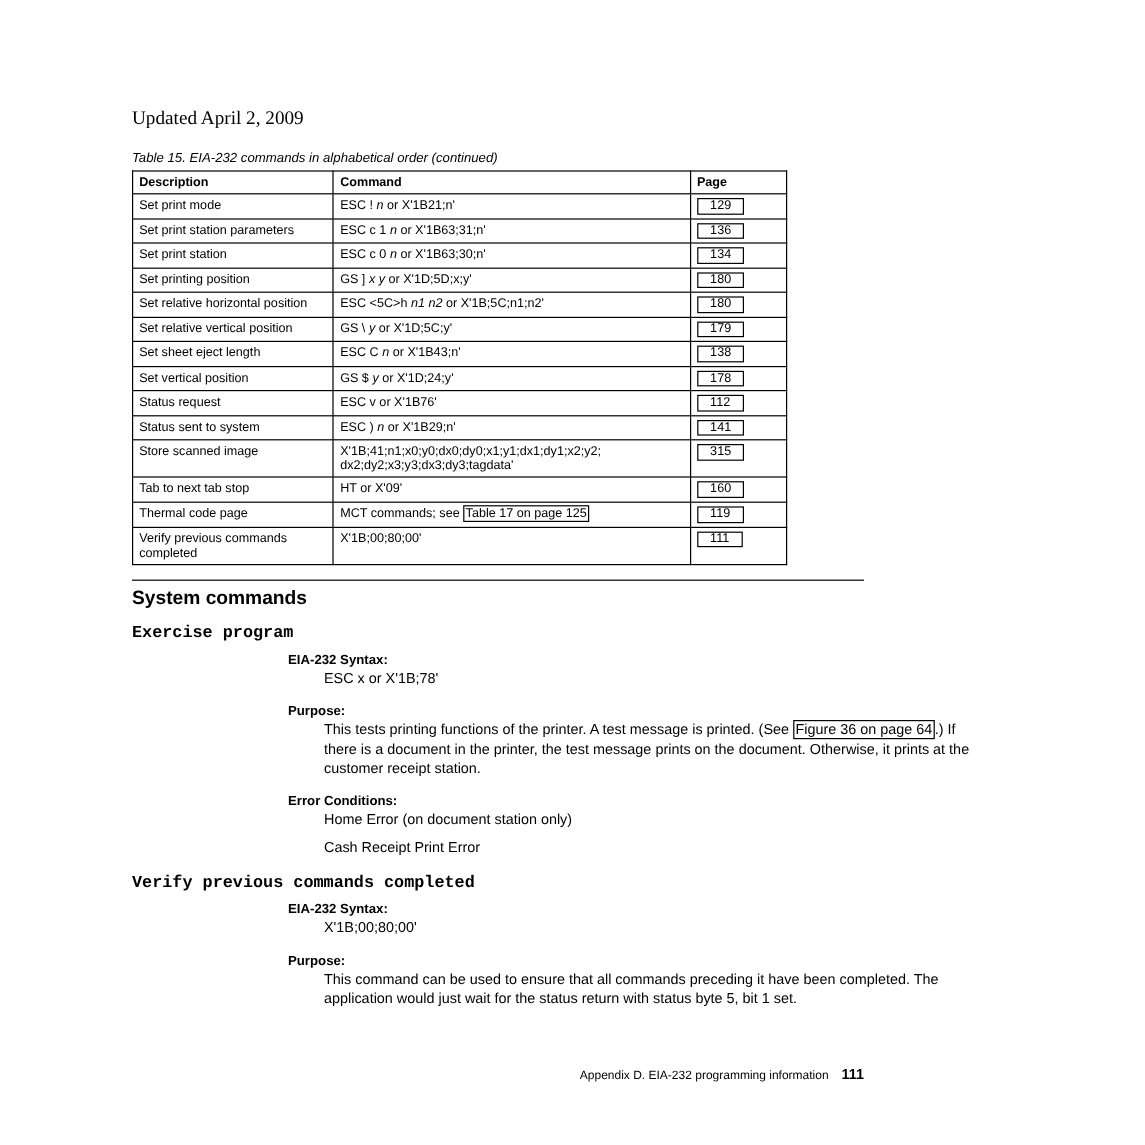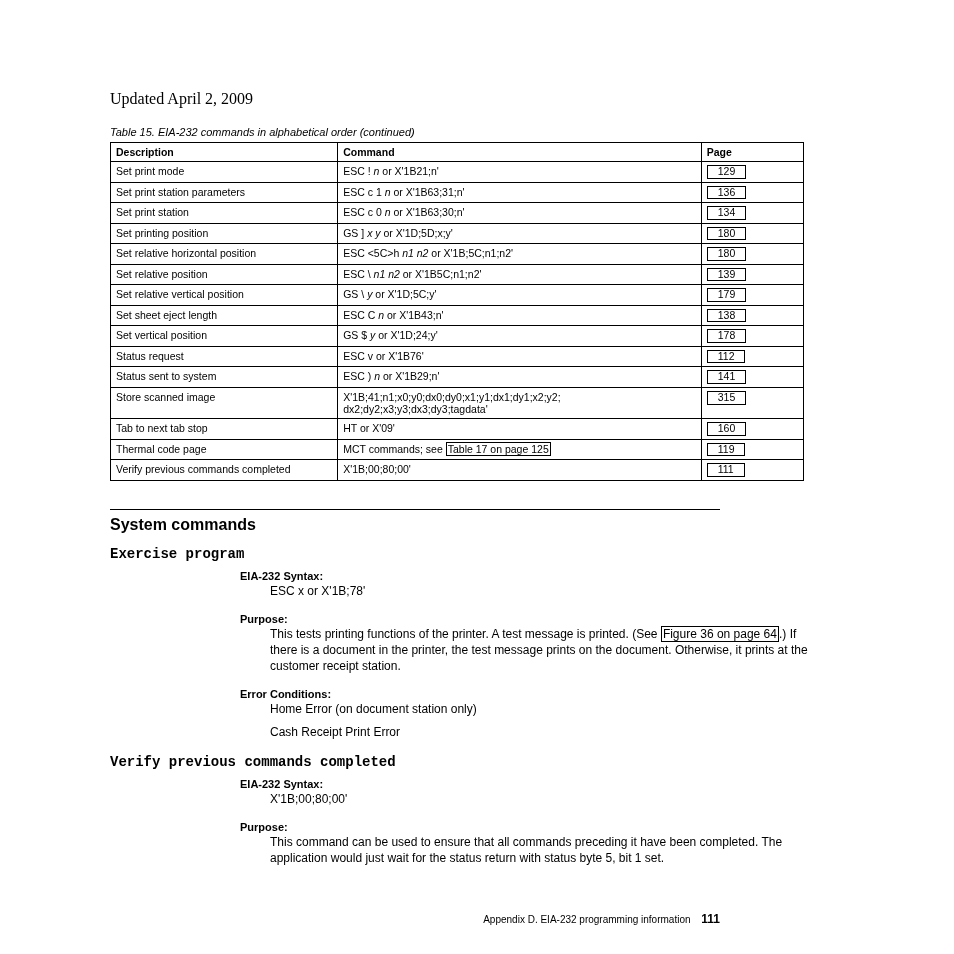--- a/index.html
+++ b/index.html
@@ -6,37 +6,37 @@
   body {
     font-family: Arial, Helvetica, sans-serif;
     background: #fff;
     width: 954px;
     height: 954px;
     padding: 90px 130px 40px 110px;
     color: #000;
   }
   .updated { font-family: Georgia, serif; font-size: 16px; margin-bottom: 18px; }
   .table-caption { font-style: italic; font-size: 11px; margin-bottom: 4px; }
-  table.cmd { border-collapse: collapse; width: 694px; margin-bottom: 28px; }
+  table.cmd { border-collapse: collapse; width: 546px; margin-bottom: 12px; }
   table.cmd th, table.cmd td { border: 1px solid #000; font-size: 10.5px; text-align: left; padding: 3px 5px; vertical-align: top; }
   table.cmd th { font-weight: bold; }
   .col-desc { width: 200px; }
   .col-cmd { width: 320px; }
   .col-page { width: 90px; }
   .italic { font-style: italic; }
   .page-link { border: 1px solid #000; padding: 0 10px; display: inline-block; line-height: 1.1; }
   .inline-link { border: 1px solid #000; padding: 0 1px; }
   .hr-line { border: 0; border-top: 1px solid #000; margin: 0 0 6px 0; width: 610px; }
   h2.section { font-size: 16px; font-weight: bold; margin-bottom: 12px; }
   h3.subsection { font-size: 14px; font-weight: bold; margin-bottom: 8px; font-family: Liberation Mono, monospace; }
   .def-block { margin-left: 130px; margin-bottom: 14px; }
   .def-term { font-size: 11px; font-weight: bold; }
   .def-body { font-size: 12px; margin-left: 30px; margin-top: 1px; line-height: 1.35; }
   .def-body p { margin-bottom: 6px; }
-  .footer { position: absolute; bottom: 28px; left: 110px; width: 610px; text-align: right; font-size: 10px; }
+  .footer { position: absolute; bottom: 52px; left: 110px; width: 610px; text-align: right; font-size: 10px; }
   .footer .pnum { font-weight: bold; font-size: 12px; margin-left: 8px; }
 </style>
 </head>
 <body>
 
 <div class="updated">Updated April 2, 2009</div>
 
 <div class="table-caption">Table 15. EIA-232 commands in alphabetical order  (continued)</div>
 
 <table class="cmd">
@@ -65,25 +65,20 @@
       </tr>
       <tr>
         <td>Set printing position</td>
         <td><span>GS ] </span><span class="italic">x y</span><span> or X'1D;5D;x;y'</span></td>
         <td><span class="page-link">180</span></td>
       </tr>
       <tr>
         <td>Set relative horizontal position</td>
         <td><span>ESC &lt;5C&gt;h </span><span class="italic">n1 n2</span><span> or X'1B;5C;n1;n2'</span></td>
         <td><span class="page-link">180</span></td>
-      </tr>
-      <tr>
-        <td>Set relative position</td>
-        <td><span>ESC \ </span><span class="italic">n1 n2</span><span> or X'1B5C;n1;n2'</span></td>
-        <td><span class="page-link">139</span></td>
       </tr>
       <tr>
         <td>Set relative vertical position</td>
         <td><span>GS \ </span><span class="italic">y</span><span> or X'1D;5C;y'</span></td>
         <td><span class="page-link">179</span></td>
       </tr>
       <tr>
         <td>Set sheet eject length</td>
         <td><span>ESC C </span><span class="italic">n</span><span> or X'1B43;n'</span></td>
         <td><span class="page-link">138</span></td>

